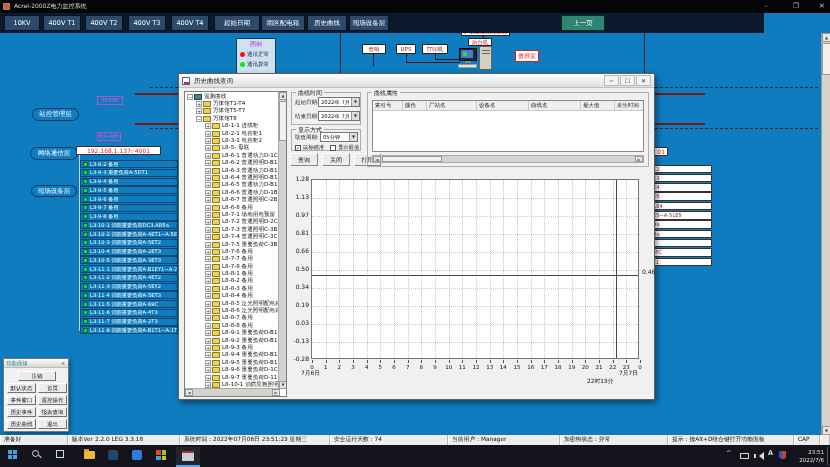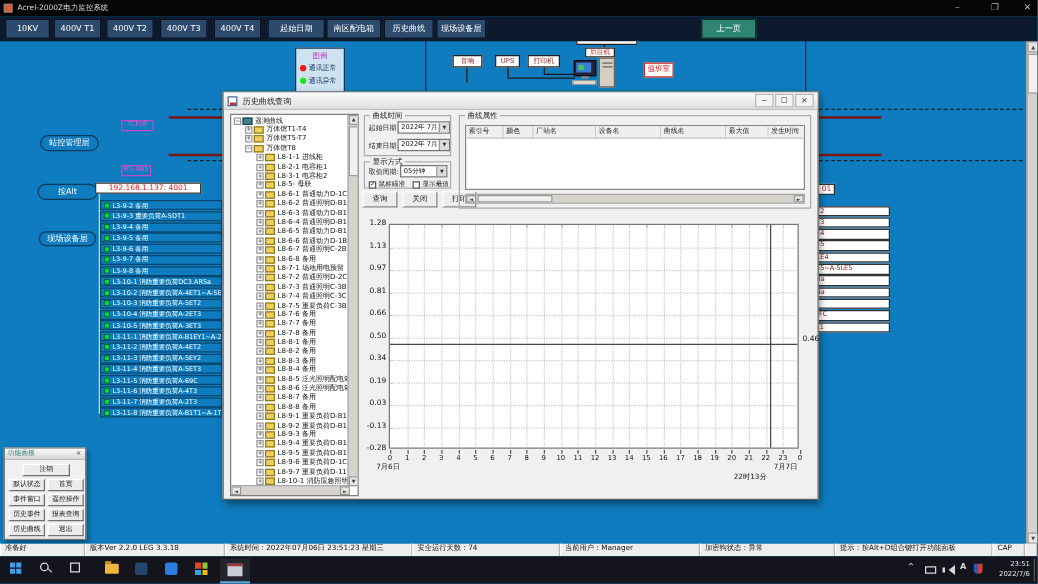--- a/index.html
+++ b/index.html
@@ -4,21 +4,21 @@
 <style>
   *{margin:0;padding:0;box-sizing:border-box;font-family:"DejaVu Sans",sans-serif;}
   html,body{background:#333;}
   #screen{position:relative;width:830px;height:467px;overflow:hidden;background:#0e7cbe;}
   
   #titlebar{position:absolute;left:0;top:0;width:830px;height:13px;background:#050505;z-index:9;}
   #app-icon{position:absolute;left:3px;top:3px;width:7px;height:7px;background:#e05a2b;border:1px solid #888;}
   #win-title{position:absolute;left:14px;top:2px;font-size:6px;color:#ddd;white-space:nowrap;}
   .winctl{position:absolute;top:0;width:16px;height:13px;color:#bbb;font-size:7px;text-align:center;line-height:13px;}
   
-  #tabbar{position:absolute;left:0;top:13px;width:830px;height:20px;background:#0d1a2e;z-index:9;}
+  #tabbar{position:absolute;left:0;top:13px;width:764px;height:20px;background:#0d1a2e;z-index:9;}
   .tab{position:absolute;top:2px;height:16px;background:#2c4a6c;border:1px solid #09111f;color:#fff;font-size:6.5px;text-align:center;line-height:14px;white-space:nowrap;overflow:hidden;}
   #back-btn{position:absolute;left:561px;top:2px;width:44px;height:16px;background:#2e8573;border:1px solid #0c2b24;color:#fff;font-size:6.5px;text-align:center;line-height:14px;}
   
   .layerbox{position:absolute;border:1.5px solid #083a5e;border-radius:7px;color:#fff;font-size:6.5px;text-align:center;z-index:1;margin-top:44px;}
   .pline{position:absolute;background:#7a1616;height:2px;z-index:1;}
   .dline{position:absolute;border-top:1px dashed #16212e;height:0;z-index:1;}
   .proto{position:absolute;border:1px solid #c24ac2;color:#d95fd9;font-size:5.5px;text-align:center;line-height:7px;z-index:1;}
   #legend{position:absolute;left:236px;top:38px;width:40px;height:38px;border:1px solid #0a3a5c;background:#cfe2f0;z-index:1;}
   #legend-title{font-size:6px;color:#c427c4;text-align:center;margin-top:1px;}
   .leg-row{display:flex;align-items:center;height:10px;padding-left:3px;}
@@ -142,21 +142,21 @@
         <div class="tab" style="left: 214px; width: 46px;">起始日期</div>
         <div class="tab" style="left: 261px; width: 44px; text-align: center;">南区配电箱</div>
         <div class="tab" style="left: 307px; width: 40px;">历史曲线</div>
         <div class="tab" style="left: 349px; width: 40px;">现场设备层</div>
       </div>
     <div id="back-btn">上一页</div>
   </div>
 
   <div id="layers-holder">
       <div class="layerbox" style="left: 32px; top: 64px; width: 47px; height: 13px; line-height: 11px;">站控管理层</div>
-      <div class="layerbox" style="left: 30px; top: 103px; width: 48px; height: 13px; line-height: 11px;">按Alt</div>
+      <div class="layerbox" style="left: 30px; top: 103px; width: 48px; height: 13px; line-height: 11px;">网络通信层</div>
       <div class="layerbox" style="left: 31px; top: 141px; width: 46px; height: 12px; line-height: 10px;">现场设备层</div>
     </div>
   <div class="pline" style="left:135px;top:93px;width:570px;"></div>
   <div class="dline" style="left:150px;top:87px;width:668px;"></div>
   <div class="pline" style="left:135px;top:123px;width:570px;"></div>
   <div class="dline" style="left:150px;top:128px;width:668px;"></div>
   <div class="proto" style="left:97px;top:96px;width:26px;height:9px;">TCP/IP</div>
   <div class="proto" style="left:97px;top:132px;width:24px;height:9px;">RS-485</div>
 
   <div id="legend">

